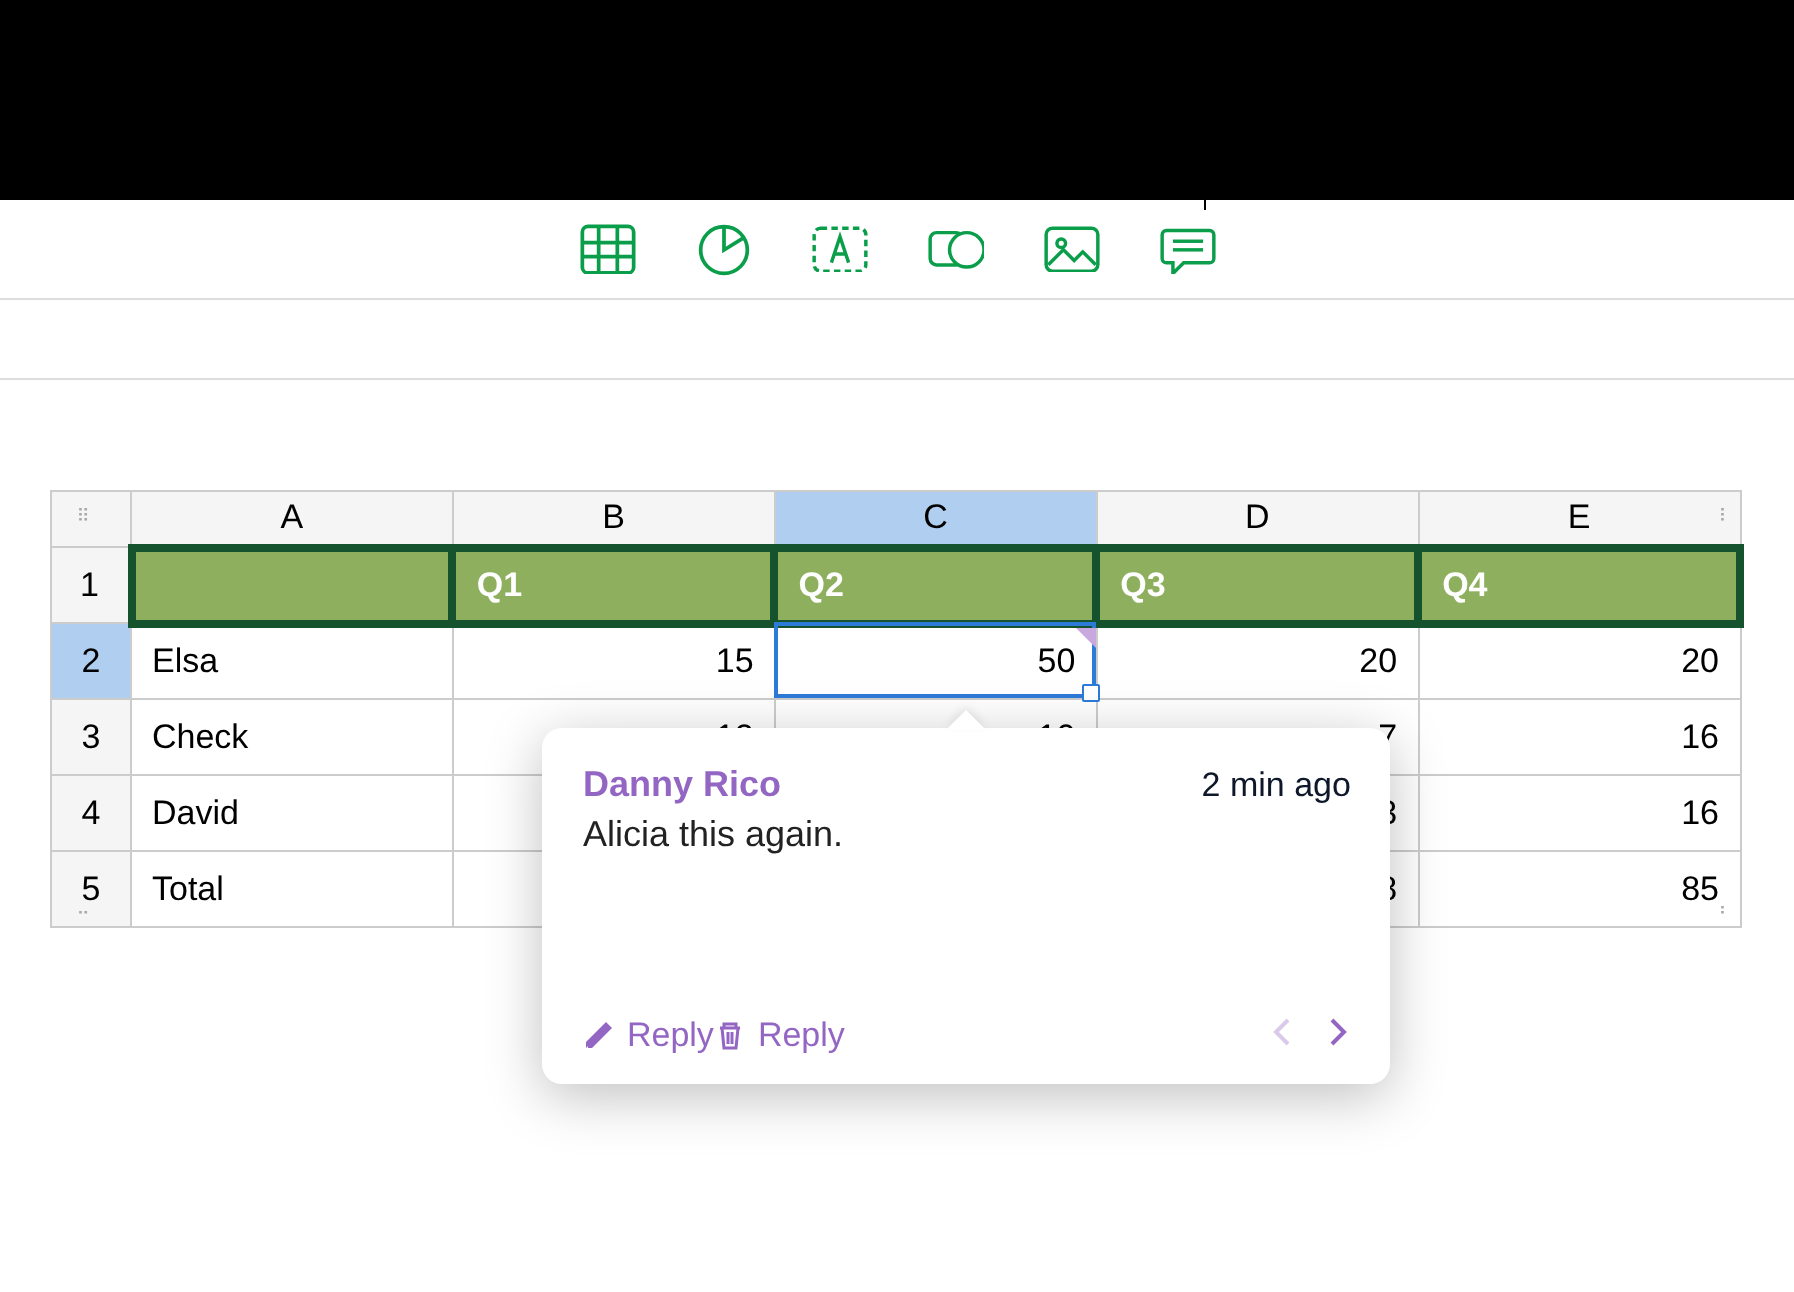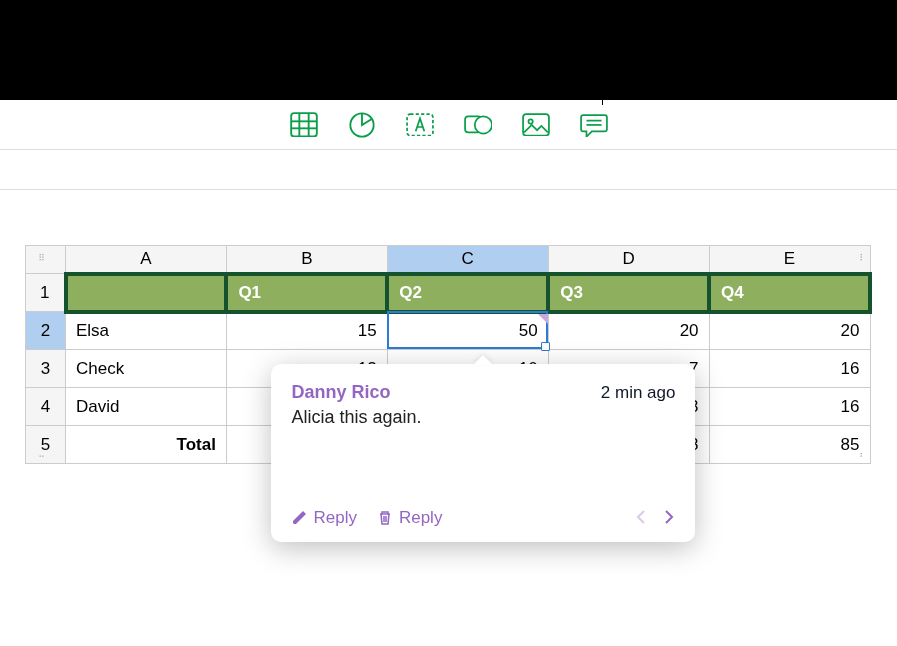--- a/index.html
+++ b/index.html
@@ -113,21 +113,21 @@
     }
     td.data-cell {
       border: 1px solid #ccc;
       padding: 6px 10px;
       font-size: 17px;
       height: 38px;
       background: #fff;
     }
     td.data-cell.name { text-align: left; }
     td.data-cell.num { text-align: right; }
-    td.data-cell.bold { font-weight: bold; text-align: right; }
+    td.data-cell.bold { font-weight: normal; }
     td.selected-cell {
       position: relative;
     }
     .cell-selection {
       position: absolute;
       border: 2px solid #2d7bd8;
       pointer-events: none;
       z-index: 5;
     }
     .cell-selection::after {
@@ -189,21 +189,20 @@
     }
     .popup-body {
       margin-top: 4px;
       font-size: 18px;
       color: #222;
       min-height: 90px;
     }
     .popup-actions {
       display: flex;
       align-items: center;
-      gap: 20px;
       margin-top: 10px;
     }
     .popup-action {
       display: flex;
       align-items: center;
       gap: 6px;
       color: #9466c4;
       font-size: 17px;
       cursor: pointer;
     }

